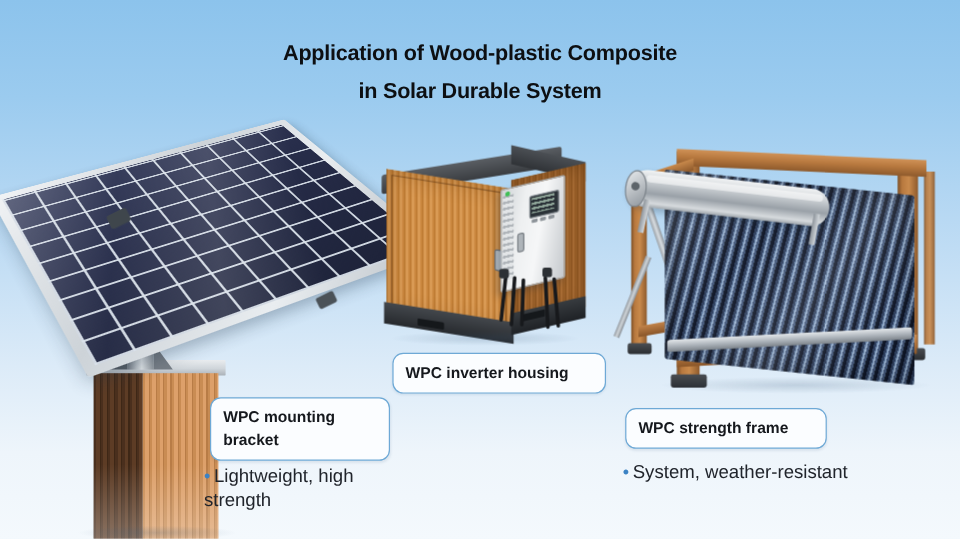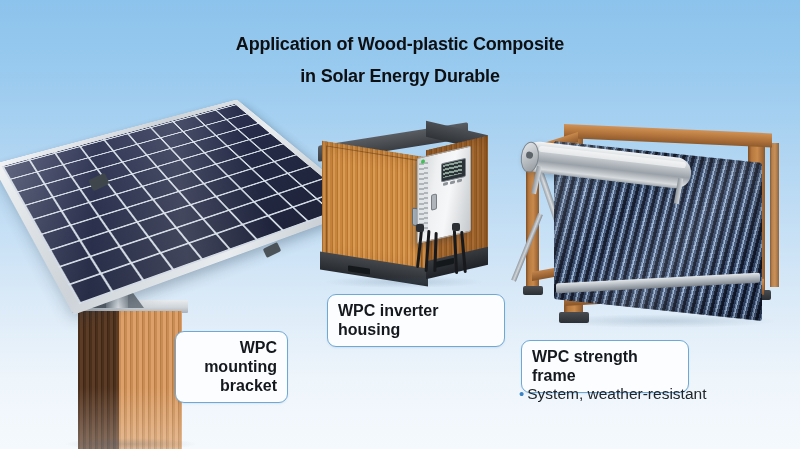--- a/index.html
+++ b/index.html
@@ -20,21 +20,21 @@
     letter-spacing:-0.2px;
   }
   .title .l2{display:block;}
 
   
   .chip{
     position:absolute;
     background:#fbfdff;
     border:1.6px solid #6ea9d6;
     border-radius:9px;
-    color:#15181d;font-weight:bold;font-size:16px;line-height:19px;
+    color:#15181d;font-weight:bold;font-size:13px;line-height:19px;
     padding:6px 10px 7px 10px;
     box-shadow:0 1px 2px rgba(40,80,120,.10);
     box-sizing:border-box;
   }
   .bullet{
     position:absolute;
     color:#20242b;font-size:15.5px;line-height:20px;font-weight:normal;
   }
   .bullet .dot{
     color:#3b82c4;font-size:15px;margin-right:3px;
@@ -69,21 +69,21 @@
   }
   .foot{background:linear-gradient(180deg,#4a4e53 0%,#2b2e32 100%);border-radius:2px;}
 </style>
 </head>
 <body>
 
 <div id="stage">
 
   <div class="title">
     <span>Application of Wood-plastic Composite</span>
-    <span class="l2">in Solar Energy Durable</span>
+    <span class="l2">in Solar Durable System</span>
   </div>
 
   <div class="abs" style="left:18px;top:72px;width:310px;height:377px;">
 
     <div class="abs" style="left:60px;top:222px;width:104px;height:155px;">
 
       <div class="abs" style="left:-6px;top:6px;width:116px;height:13px;background:linear-gradient(180deg,#e9ecef 0%,#cfd5da 55%,#aab1b8 100%);border-radius:1px;"></div>
 
       <div class="abs post-face-dark" style="left:0px;top:17px;width:41px;height:138px;"></div>
 
@@ -262,22 +262,25 @@
       <div class="abs" style="left:14px;top:4px;width:148px;height:6px;border-radius:4px;background:rgba(255,255,255,.55);"></div>
     </div>
 
     <div class="abs" style="left:26px;top:48px;width:5px;height:28px;background:linear-gradient(90deg,#8d949b,#d3d8dc);transform:rotate(12deg);"></div>
     <div class="abs" style="left:168px;top:60px;width:5px;height:26px;background:linear-gradient(90deg,#8d949b,#d3d8dc);transform:rotate(10deg);"></div>
 
     <div class="abs" style="left:40px;top:196px;width:230px;height:14px;border-radius:50%;
                 background:radial-gradient(ellipse at center, rgba(60,90,120,.20), rgba(60,90,120,0) 70%);"></div>
   </div>
 
-  <div class="chip" style="left:175px;top:331px;width:113px;text-align:right;">
+  <div class="chip" style="left:175px;top:331px;width:150px;">
     <span>WPC mounting bracket</span>
+  </div>
+  <div class="bullet" style="left:170px;top:388px;width:160px;">
+    <span class="dot">•</span><span>Lightweight, high strength</span>
   </div>
 
   <div class="chip" style="left:327px;top:294px;width:178px;">
     <span>WPC inverter housing</span>
   </div>
 
   <div class="chip" style="left:521px;top:340px;width:168px;">
     <span>WPC strength frame</span>
   </div>
   <div class="bullet" style="left:519px;top:384px;width:250px;">

